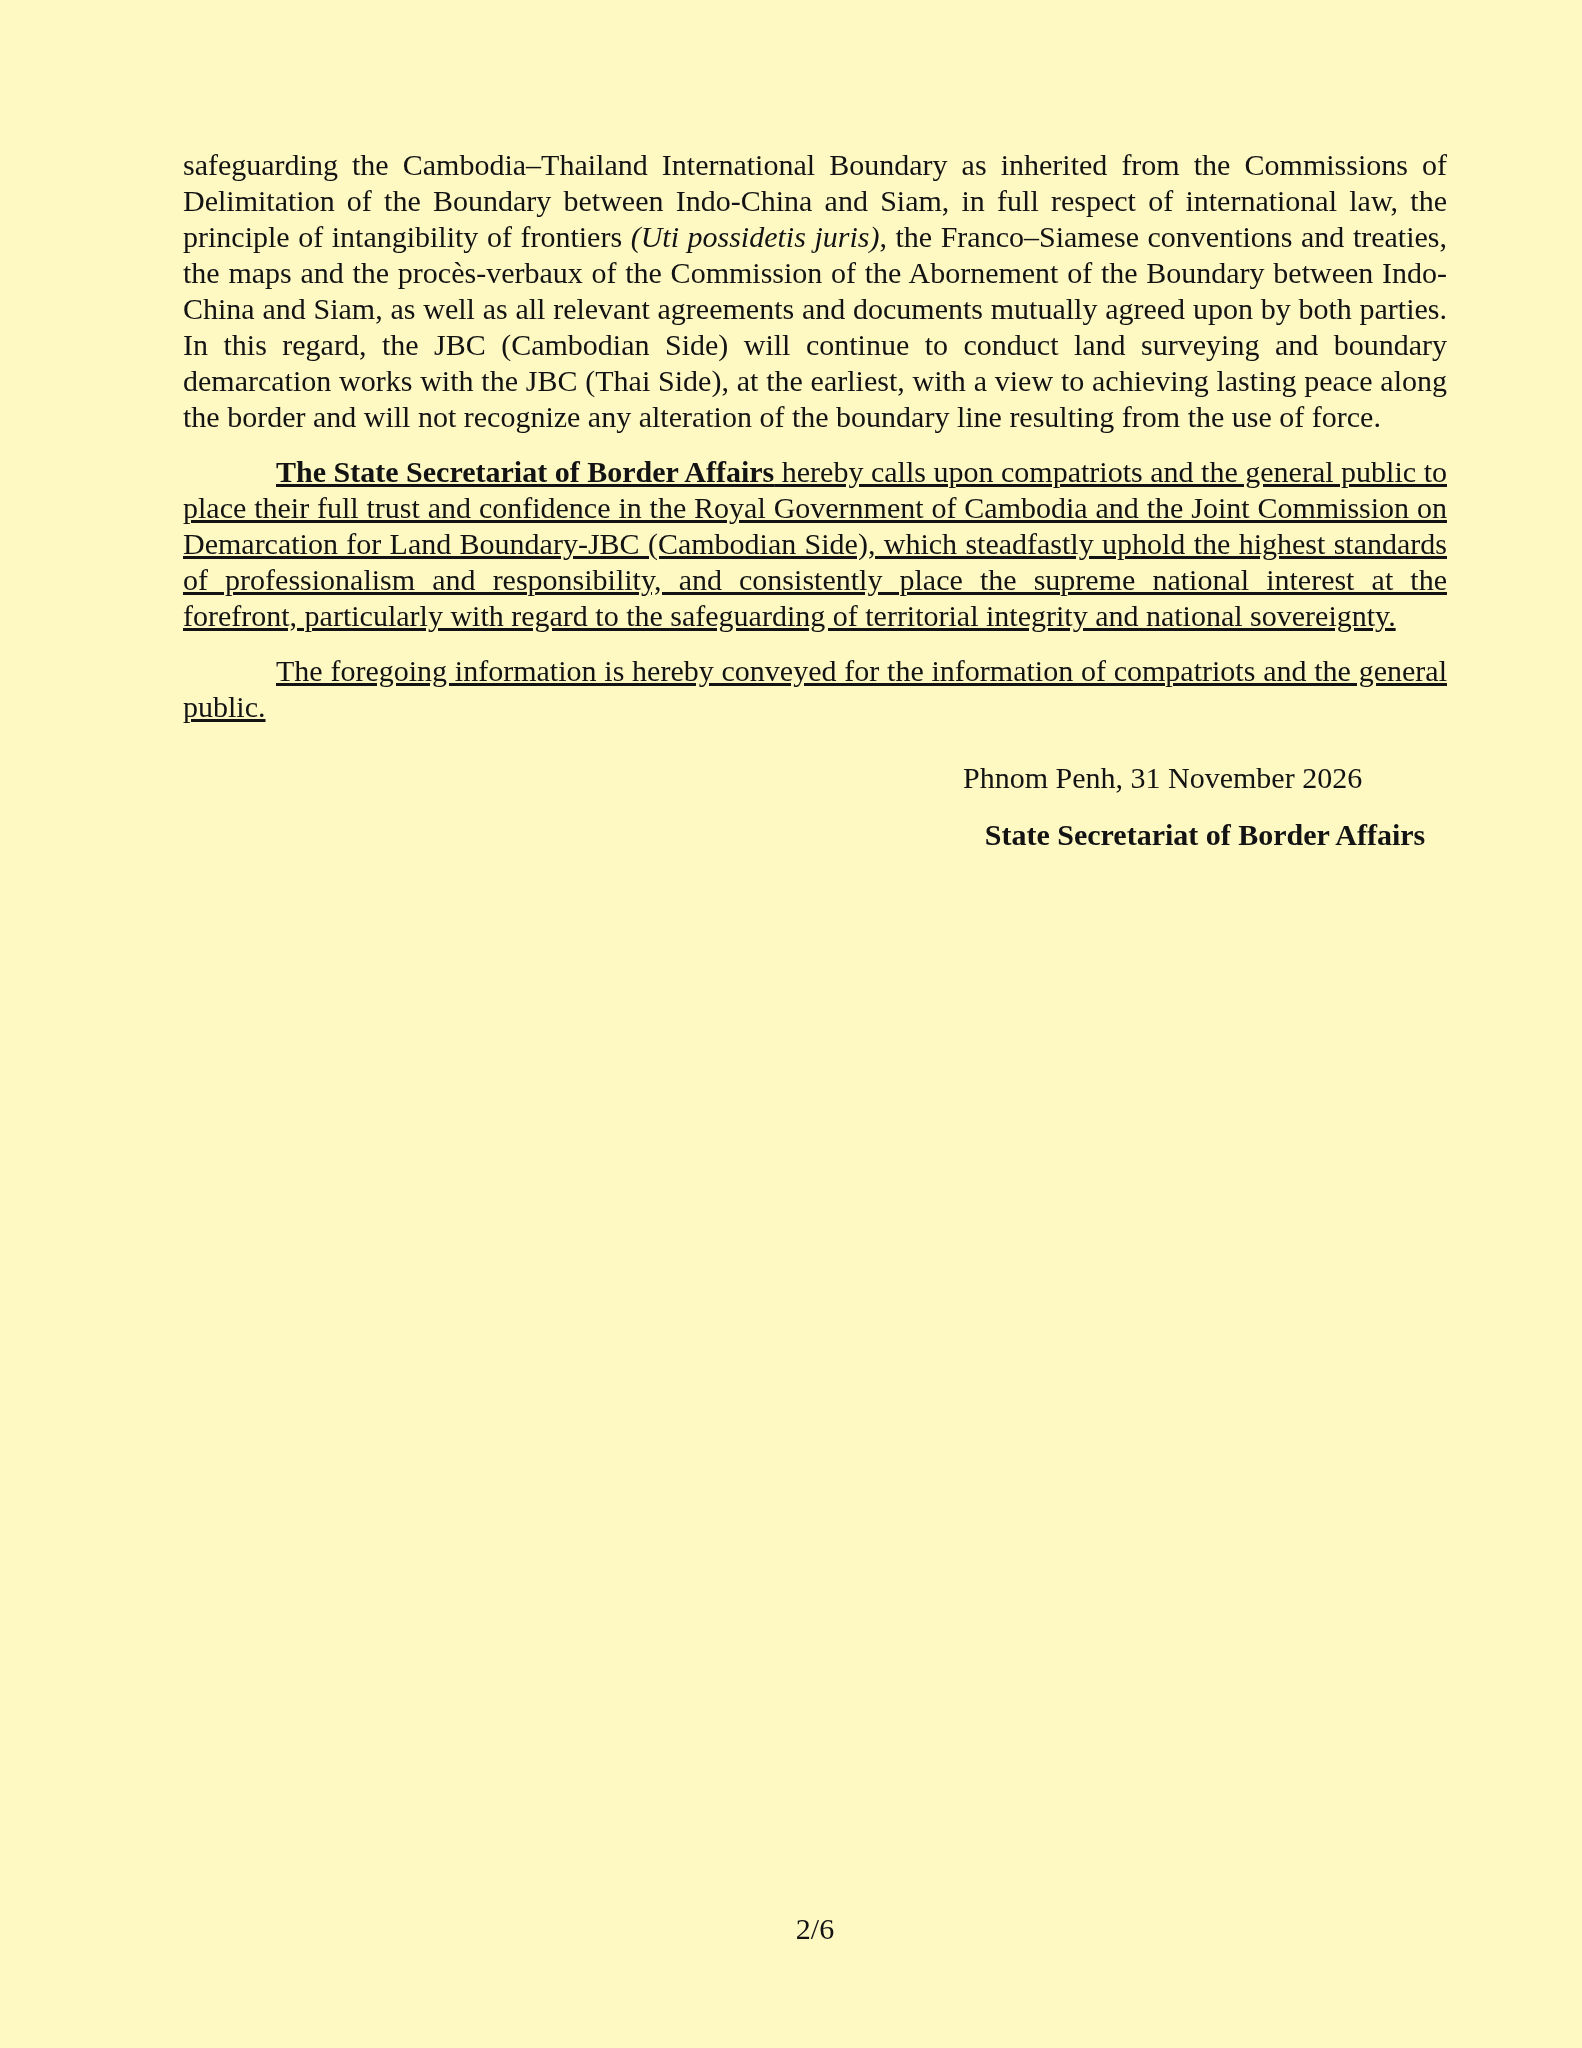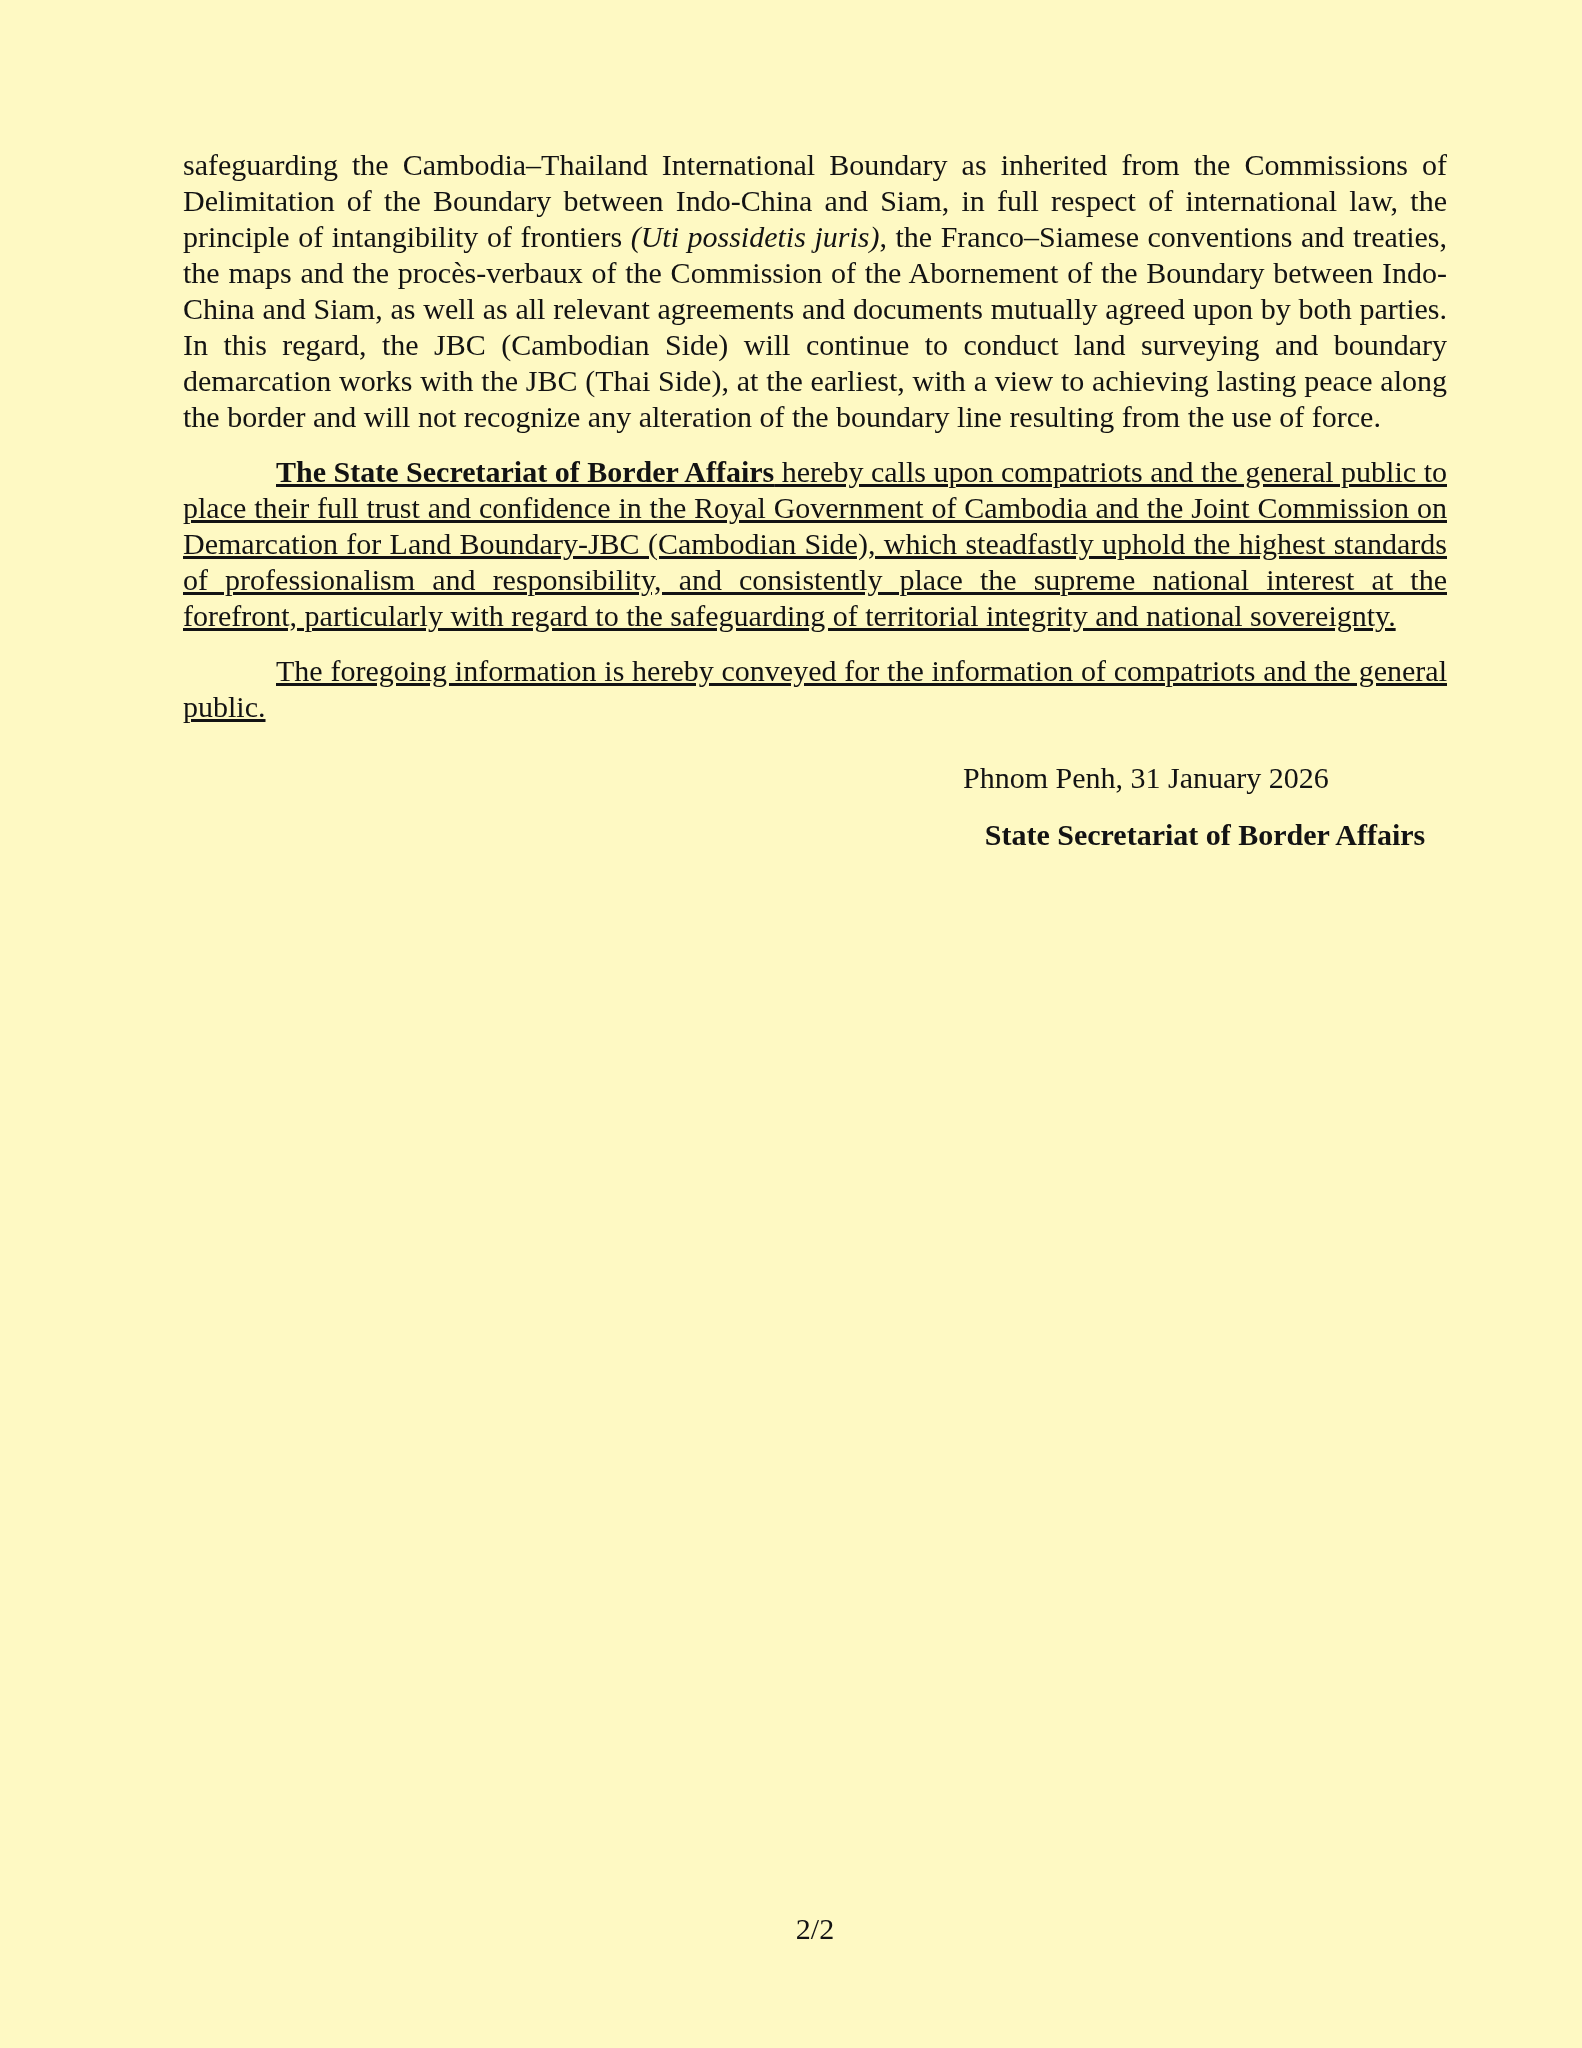--- a/index.html
+++ b/index.html
@@ -62,17 +62,17 @@
 </head>
 <body>
 
 <div class="page">
   <div class="content">
     <div id="paragraphs-container">
         <p><span class="seg-normal">safeguarding the Cambodia–Thailand International Boundary as inherited from the Commissions of Delimitation of the Boundary between Indo-China and Siam, in full respect of international law, the principle of intangibility of frontiers </span><span class="seg-italic">(Uti possidetis juris)</span><span class="seg-normal">, the Franco–Siamese conventions and treaties, the maps and the procès-verbaux of the Commission of the Abornement of the Boundary between Indo-China and Siam, as well as all relevant agreements and documents mutually agreed upon by both parties. In this regard, the JBC (Cambodian Side) will continue to conduct land surveying and boundary demarcation works with the JBC (Thai Side), at the earliest, with a view to achieving lasting peace along the border and will not recognize any alteration of the boundary line resulting from the use of force.</span></p>
         <p class="indent"><span class="seg-bold">The State Secretariat of Border Affairs</span><span class="seg-normal"> hereby calls upon compatriots and the general public to place their full trust and confidence in the Royal Government of Cambodia and the Joint Commission on Demarcation for Land Boundary-JBC (Cambodian Side), which steadfastly uphold the highest standards of professionalism and responsibility, and consistently place the supreme national interest at the forefront, particularly with regard to the safeguarding of territorial integrity and national sovereignty.</span></p>
         <p class="indent"><span class="seg-normal">The foregoing information is hereby conveyed for the information of compatriots and the general public.</span></p>
       </div>
-    <p class="dateline">Phnom Penh, 31 January 2026</p>
+    <p class="dateline">Phnom Penh, 31 November 2026</p>
     <p class="signature">State Secretariat of Border Affairs</p>
   </div>
-  <div class="page-number">2/2</div>
+  <div class="page-number">2/6</div>
 </div>
 
 </body></html>

